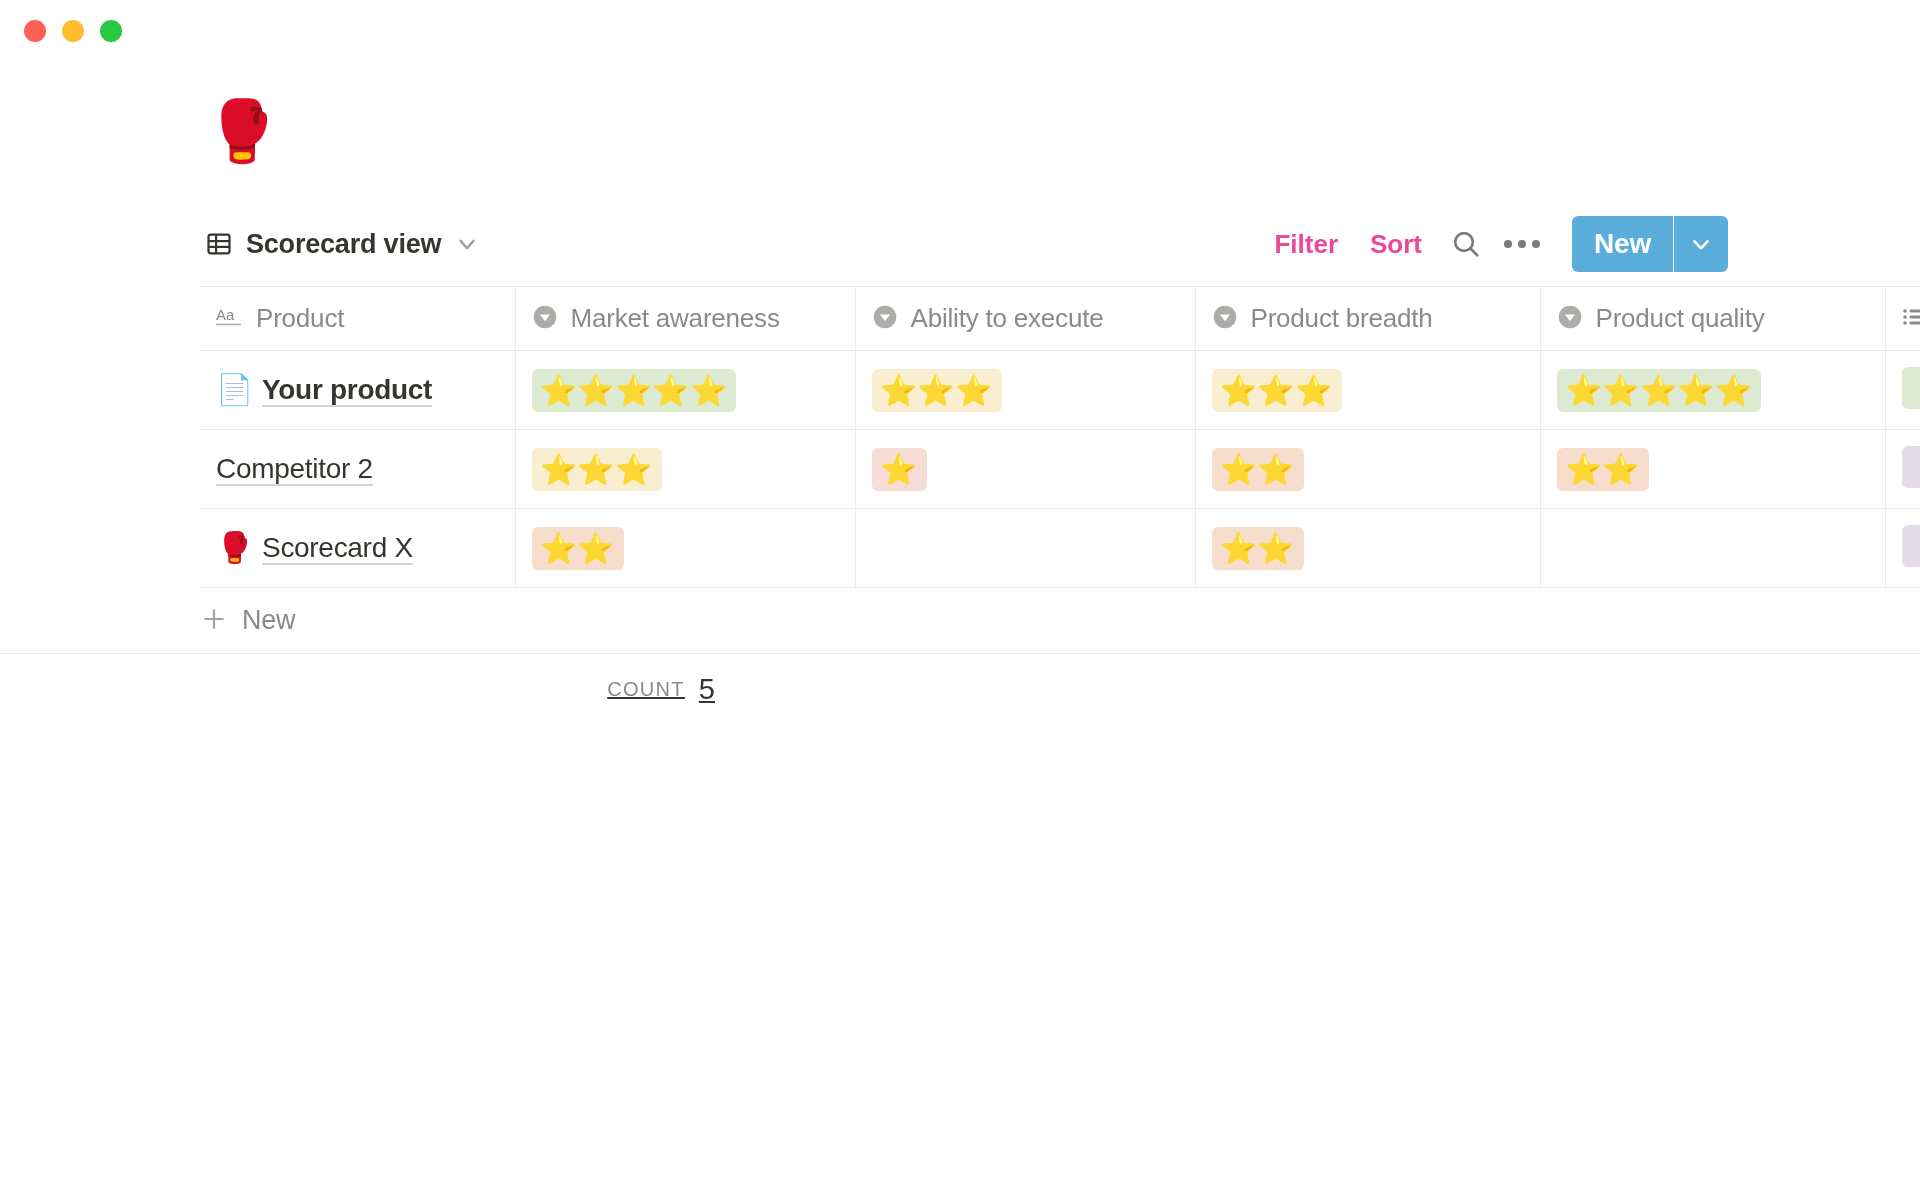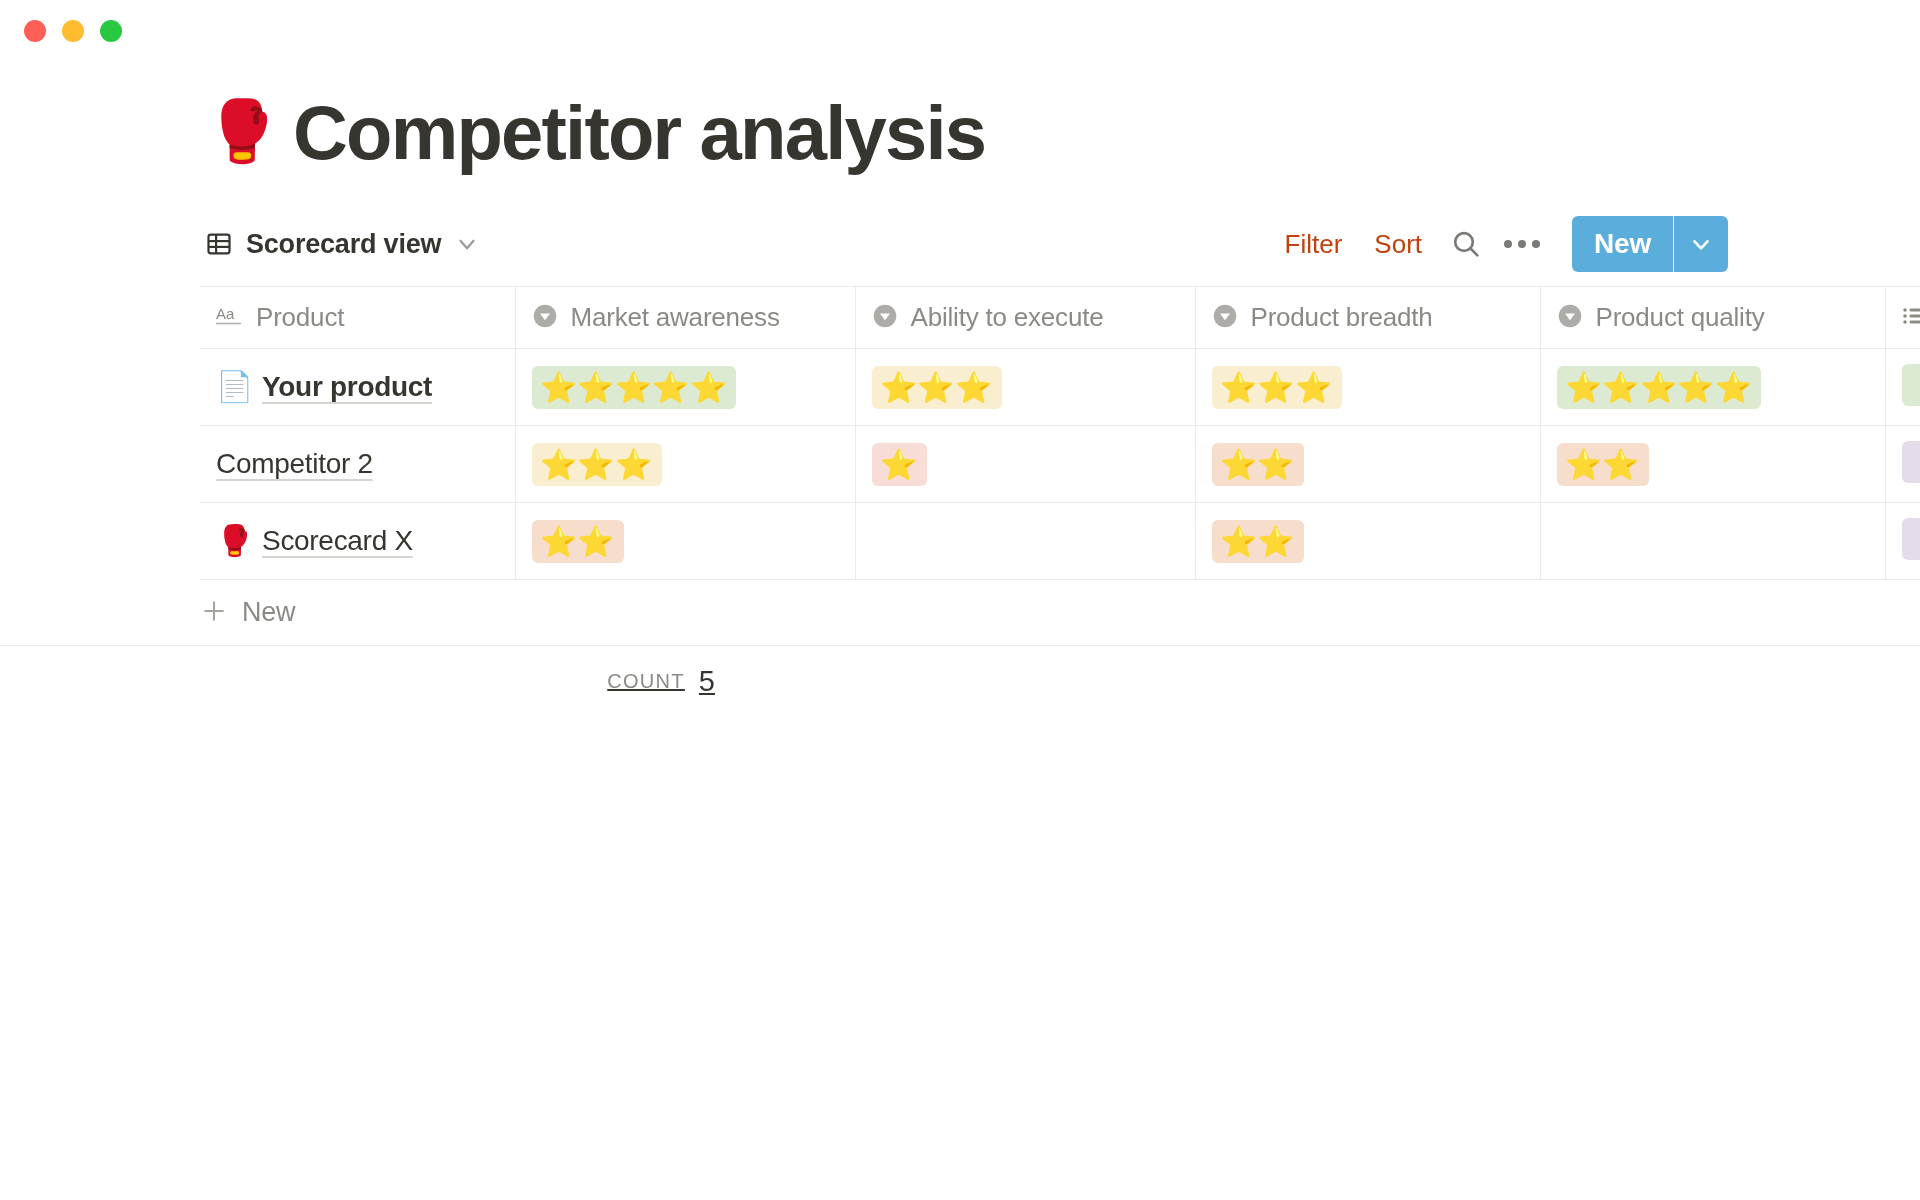--- a/index.html
+++ b/index.html
@@ -90,24 +90,25 @@
 
   .toolbar-spacer { flex: 1 1 auto; }
 
   .toolbar-right {
     display: flex;
     align-items: center;
     gap: 0px;
   }
   .tool-text {
     font-size: 26px;
-    color: #c2410c;
+    color: #ec4899;
     padding: 8px 16px;
     cursor: pointer;
     white-space: nowrap;
+    font-weight: bold;
   }
   .tool-icon-btn {
     display: flex;
     align-items: center;
     justify-content: center;
     width: 56px;
     height: 52px;
     cursor: pointer;
   }
   .dots { display: flex; gap: 6px; align-items: center; }
@@ -152,21 +153,21 @@
   .tbl {
     border-collapse: collapse;
     table-layout: fixed;
     width: 1720px;
   }
   .tbl th, .tbl td {
     border-bottom: 1px solid #eceae6;
     border-right: 1px solid #eceae6;
     text-align: left;
     vertical-align: middle;
-    padding: 8px 16px;
+    padding: 16px 16px;
     overflow: hidden;
   }
   .tbl thead th {
     border-top: 1px solid #eceae6;
     height: 62px;
     font-weight: normal;
   }
   .tbl tbody td { height: 77px; }
   .col-product  { width: 315px; }
   .col-rating   { width: 340px; }
@@ -270,21 +271,20 @@
 <div class="window-chrome">
   <span class="traffic-light" style="background: rgb(255, 95, 87);"></span>
   <span class="traffic-light" style="background: rgb(254, 188, 46);"></span>
   <span class="traffic-light" style="background: rgb(40, 200, 64);"></span>
 </div>
 
 <div class="page">
 
   <div class="page-title-row">
     <span class="title-emoji">🥊</span>
-    <h1 class="page-title">Competitor analysis</h1>
   </div>
 
   <div class="toolbar">
 
     <div class="view-tab">
       <span class="view-icon">
         <svg width="28" height="28" viewBox="0 0 24 24" fill="none" stroke="#37352f" stroke-width="1.9">
           <rect x="3" y="4" width="18" height="16" rx="2"></rect>
           <line x1="3" y1="9.5" x2="21" y2="9.5"></line>
           <line x1="3" y1="14.5" x2="21" y2="14.5"></line>

